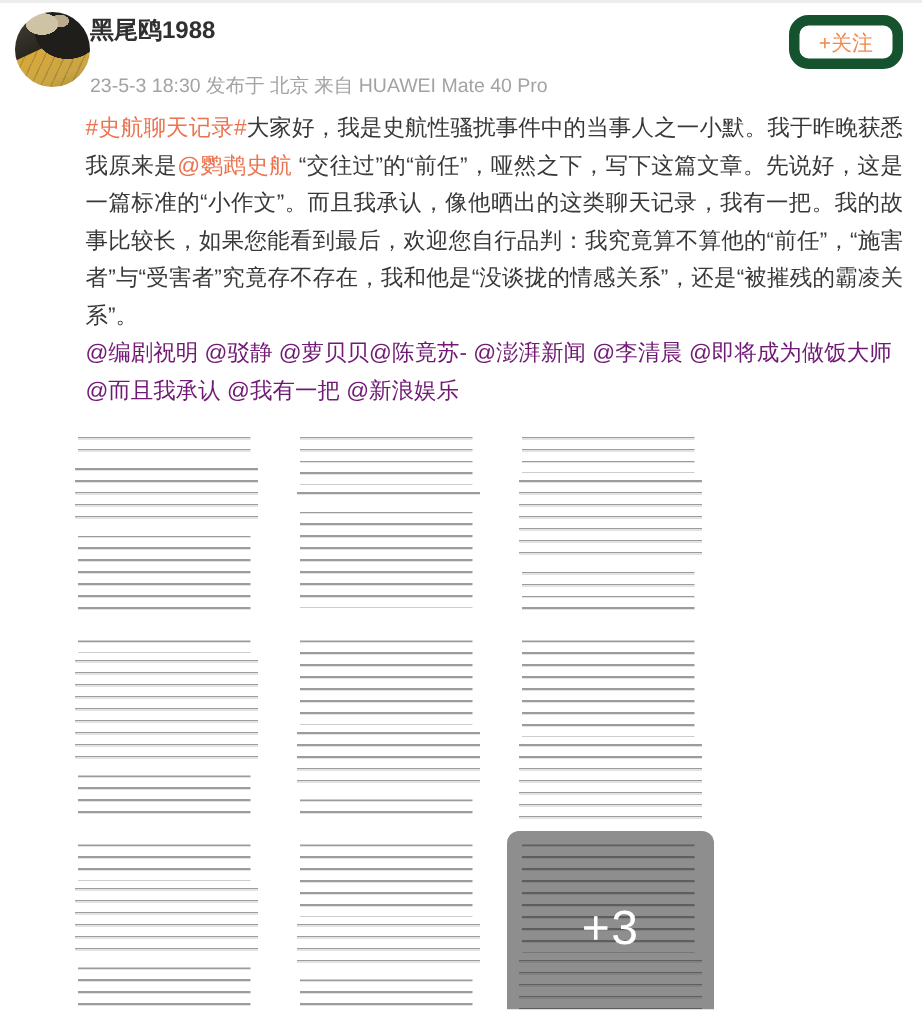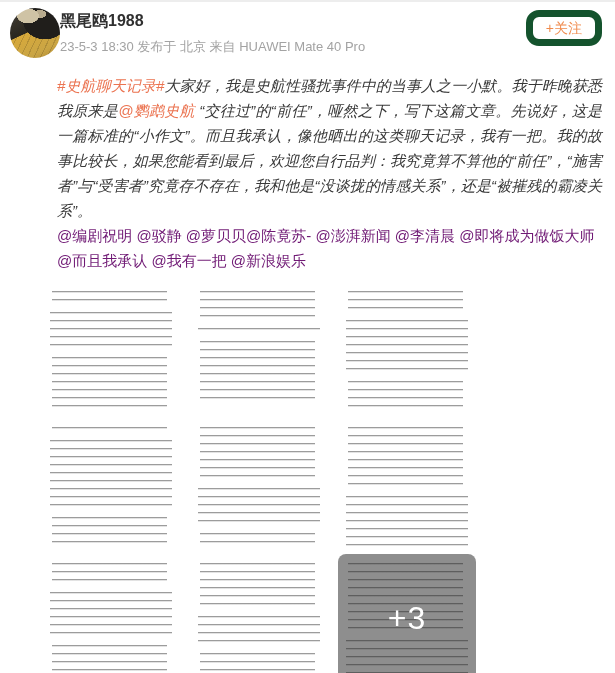--- a/index.html
+++ b/index.html
@@ -11,27 +11,27 @@
   .avatar{position:absolute;left:-3px;top:0;width:50px;height:50px;border-radius:50%;overflow:hidden;
     background:
       radial-gradient(18px 12px at 36% 16%, #cfc3a5 0 60%, transparent 61%),
       radial-gradient(10px 7px at 60% 12%, #b8ab8e 0 60%, transparent 61%),
       radial-gradient(62% 52% at 70% 26%, #201e1b 0 70%, transparent 71%),
       repeating-linear-gradient(115deg, rgba(60,45,15,0.20) 0 1px, transparent 1px 6px),
       linear-gradient(155deg, #45413b 0%, #29261f 44%, #d7a93b 45%, #caa544 78%, #b08a33 100%);
   }
   .hgroup{margin-left:47px;padding-top:2px;}
   .username{font-size:16px;font-weight:bold;color:#303030;line-height:22px;}
-  .meta{font-size:13px;color:#a3a3a3;margin-top:6px;}
+  .meta{font-size:13px;color:#a3a3a3;margin-top:16px;}
   .follow{position:absolute;right:0;top:2px;background:#fff;border:7px solid #14532d;color:#f08a4c;
           border-radius:13px;font-size:14px;line-height:20px;padding:1px 13px;cursor:pointer;
           font-family:"Liberation Sans",sans-serif;}
   
   .body-text{margin:7px 0 0 44px;width:545px;font-size:15px;line-height:25px;color:#383838;
-             text-align:justify;word-break:break-all;font-style:italic;}
+             text-align:justify;word-break:break-all;}
   .body-text .hashtag,.body-text .mention{color:#eb7350;}
   .mentions{margin:0 0 0 44px;width:545px;font-size:15px;line-height:25px;color:#eb7350;word-break:break-all;}
   .mentions .mention{color:#701a75;}
   .mentions .u{}
   
   .gallery{margin:9px 0 0 29px;width:434px;display:grid;grid-template-columns:repeat(3,138px);
            grid-auto-rows:128px;column-gap:10px;row-gap:8px;}
   .thumb{position:relative;background:#fff;border-radius:3px;overflow:hidden;
          padding:9px 8px;box-sizing:border-box;cursor:pointer;}
   .fakep{margin-bottom:5px;opacity:.75;

